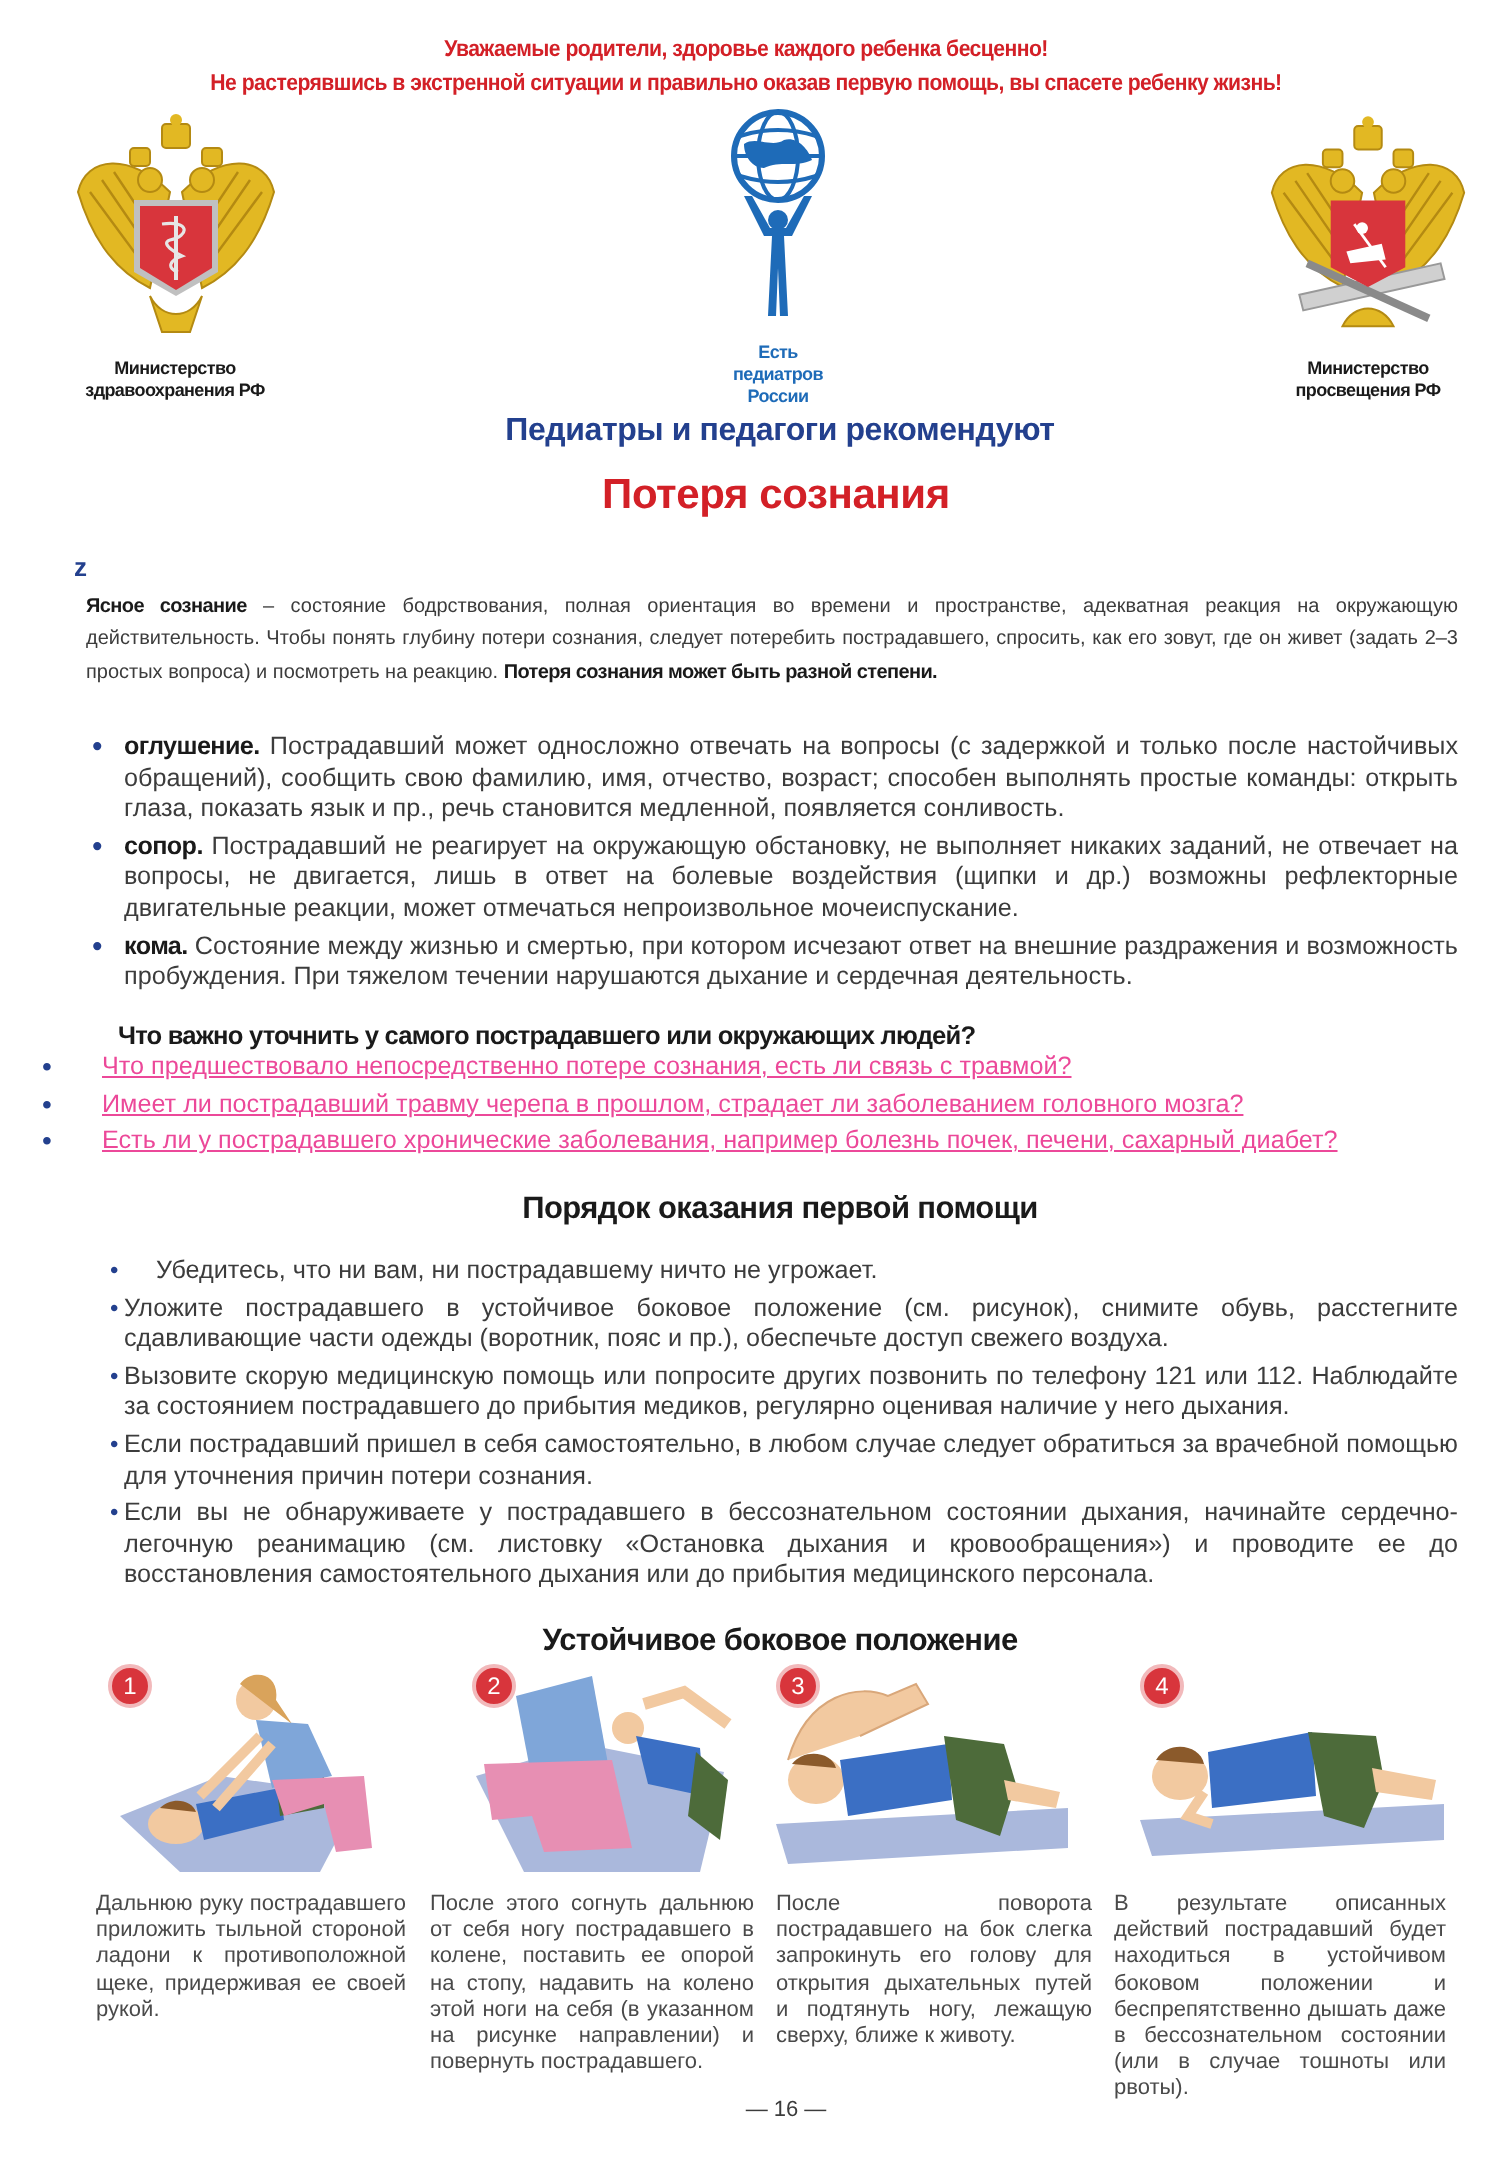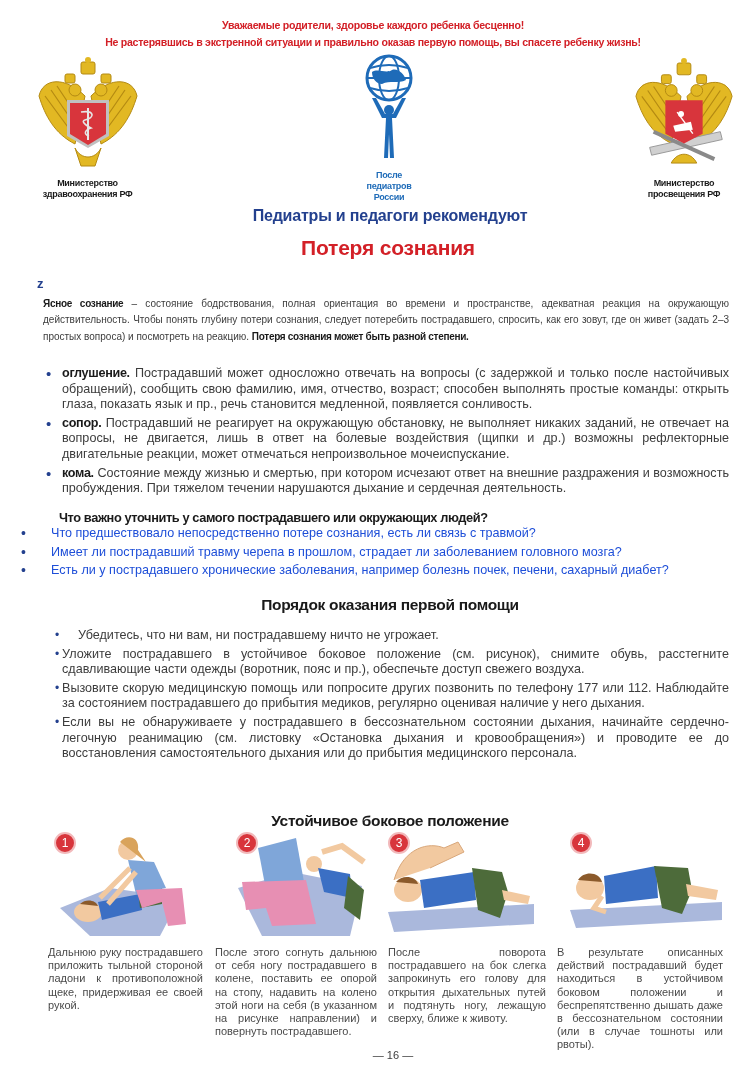--- a/index.html
+++ b/index.html
@@ -28,21 +28,21 @@
 
     .bullet-list { position: absolute; left: 46px; width: 683px; list-style: none; }
     .bullet-list li { position: relative; font-size: 12.6px; line-height: 15.6px; text-align: justify;
       color: #3c3c3c; padding-left: 16px; margin-bottom: 3px; }
     .bullet-list li::before { content: "•"; position: absolute; left: 0; top: 0; color: #23408e; font-size: 15px; line-height: 15px; }
     .bullet-list li b { color: #1a1a1a; letter-spacing: -0.3px; }
 
     .question-head { position: absolute; left: 59px; top: 510px; font-weight: bold; font-size: 12.8px; color: #1a1a1a; letter-spacing: -0.4px; }
 
     .q-list { position: absolute; left: 34px; width: 695px; list-style: none; }
-    .q-list li { position: relative; font-size: 12.6px; line-height: 15.5px; color: #1d4ed8; text-align: justify; margin-bottom: 3px; text-indent: 17px; }
+    .q-list li { position: relative; font-size: 12.6px; line-height: 15.5px; color: #ec4899; text-align: justify; margin-bottom: 3px; text-indent: 17px; text-decoration: underline; }
     .q-list li::before { content: "•"; position: absolute; left: -13px; text-indent: 0; color: #23408e; font-size: 14px; }
 
     .section-head { position: absolute; left: 0; width: 780px; text-align: center; font-weight: bold; font-size: 15.5px; color: #1a1a1a; letter-spacing: -0.3px; }
 
     .aid-list { position: absolute; left: 62px; width: 667px; list-style: none; margin-top: 12px; }
     .aid-list li { position: relative; font-size: 12.6px; line-height: 15.6px; text-align: justify; color: #3c3c3c; margin-bottom: 3px; }
     .aid-list li::before { content: "•"; position: absolute; left: -7px; color: #23408e; font-size: 12px; }
 
     .step-figure { position: absolute; top: 828px; height: 112px; }
     .step-num { position: absolute; left: 4px; top: 4px; width: 22px; height: 22px; border-radius: 50%;
@@ -93,21 +93,21 @@
     <circle cx="31" cy="24" r="22" fill="#ffffff" stroke="#1e6bb8" stroke-width="3"></circle>
     <ellipse cx="31" cy="24" rx="10" ry="22" fill="none" stroke="#1e6bb8" stroke-width="2"></ellipse>
     <line x1="9" y1="24" x2="53" y2="24" stroke="#1e6bb8" stroke-width="2"></line>
     <path d="M12 14 Q31 8 50 14" stroke="#1e6bb8" stroke-width="2" fill="none"></path>
     <path d="M12 34 Q31 40 50 34" stroke="#1e6bb8" stroke-width="2" fill="none"></path>
     <path d="M14 18 C20 14 28 20 34 16 C40 14 46 20 48 26 C40 30 32 26 24 30 C18 30 14 24 14 18 Z" fill="#1e6bb8"></path>
 
     <circle cx="31" cy="56" r="5" fill="#1e6bb8"></circle>
     <path d="M14 44 L24 64 L28 64 L26 104 L30 104 L31 80 L32 104 L36 104 L34 64 L38 64 L48 44 L44 44 L35 60 L27 60 L18 44 Z" fill="#1e6bb8"></path>
   </svg>
-  <div class="logo-caption blue">После</div>
+  <div class="logo-caption blue">Есть</div>
   <div class="logo-caption blue">педиатров</div>
   <div class="logo-caption blue">России</div>
 </div>
 
 <div class="logo-block" style="left:630px; top:56px; width:108px;">
   <svg width="104" height="118" viewBox="0 0 106 118">
     <path d="M50 40 C30 20 8 22 4 40 C10 60 20 78 40 88 Z" fill="#e2b823" stroke="#b48a12" stroke-width="1"></path>
     <path d="M56 40 C76 20 98 22 102 40 C96 60 86 78 66 88 Z" fill="#e2b823" stroke="#b48a12" stroke-width="1"></path>
     <path d="M10 40 L38 78 M16 34 L42 72 M22 30 L46 66" stroke="#b48a12" stroke-width="1.2" fill="none"></path>
     <path d="M96 40 L68 78 M90 34 L64 72 M84 30 L60 66" stroke="#b48a12" stroke-width="1.2" fill="none"></path>
@@ -148,21 +148,22 @@
 <ul class="q-list" style="top:526px;">
   <li>Что предшествовало непосредственно потере сознания, есть ли связь с травмой?</li>
   <li>Имеет ли пострадавший травму черепа в прошлом, страдает ли заболеванием головного мозга?</li>
   <li>Есть ли у пострадавшего хронические заболевания, например болезнь почек, печени, сахарный диабет?</li>
 </ul>
 
 <div class="section-head" style="top:596px;">Порядок оказания первой помощи</div>
 <ul class="aid-list" style="top:616px;">
   <li style="padding-left:16px;">Убедитесь, что ни вам, ни пострадавшему ничто не угрожает.</li>
   <li>Уложите пострадавшего в устойчивое боковое положение (см. рисунок), снимите обувь, расстегните сдавливающие части одежды (воротник, пояс и пр.), обеспечьте доступ свежего воздуха.</li>
-  <li>Вызовите скорую медицинскую помощь или попросите других позвонить по телефону 177 или 112. Наблюдайте за состоянием пострадавшего до прибытия медиков, регулярно оценивая наличие у него дыхания.</li>
+  <li>Вызовите скорую медицинскую помощь или попросите других позвонить по телефону 121 или 112. Наблюдайте за состоянием пострадавшего до прибытия медиков, регулярно оценивая наличие у него дыхания.</li>
+  <li>Если пострадавший пришел в себя самостоятельно, в любом случае следует обратиться за врачебной помощью для уточнения причин потери сознания.</li>
   <li>Если вы не обнаруживаете у пострадавшего в бессознательном состоянии дыхания, начинайте сердечно-легочную реанимацию (см. листовку «Остановка дыхания и кровообращения») и проводите ее до восстановления самостоятельного дыхания или до прибытия медицинского персонала.</li>
 </ul>
 
 <div class="section-head" style="top:812px;">Устойчивое боковое положение</div>
 
 <div class="step-figure" style="left:50px; width:140px;">
   <svg width="140" height="112" viewBox="0 0 140 112">
     <polygon points="10,80 60,60 130,70 110,108 40,108" fill="#aab8dc"></polygon>
 
     <ellipse cx="38" cy="84" rx="14" ry="10" fill="#f2c9a0"></ellipse>

